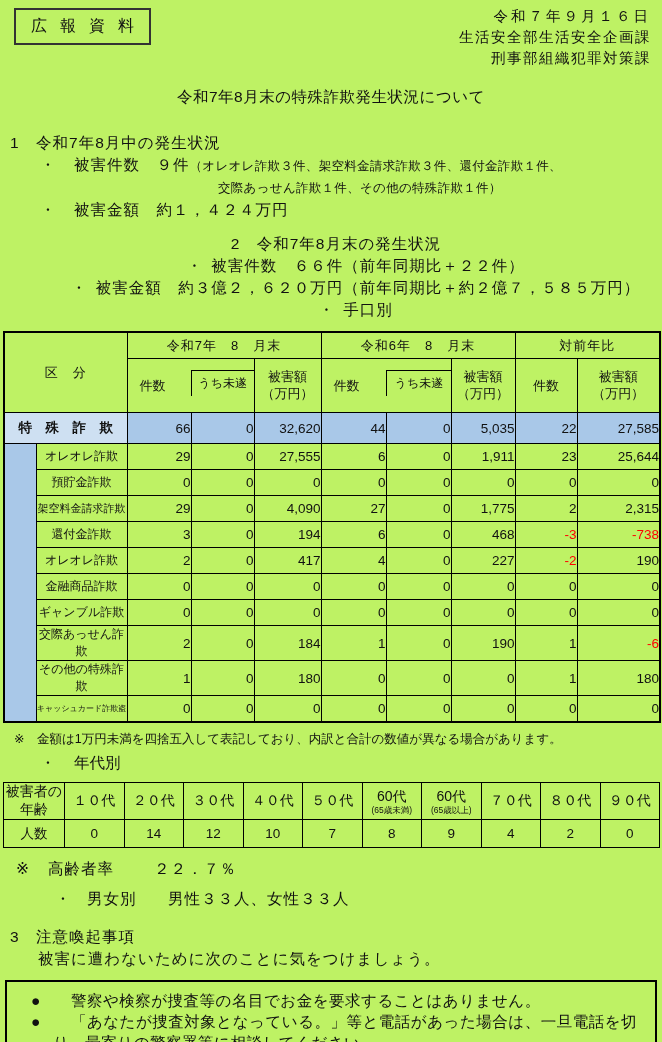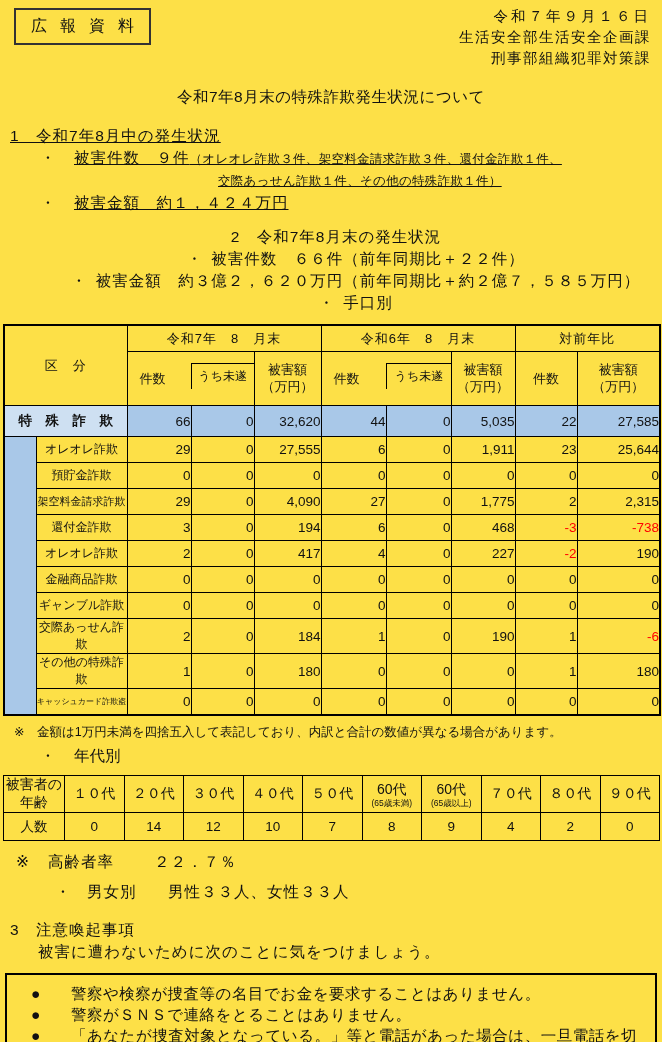--- a/index.html
+++ b/index.html
@@ -1,34 +1,34 @@
 <!DOCTYPE html>
 <html lang="ja"><head>
 <meta charset="utf-8">
 <style>
   html,body { margin:0; padding:0; background:#e8e8e8; }
   .page {
     position:relative; width:662px; height:1042px; margin:0 auto;
-    background:#fde047; overflow:hidden; color:#111;
+    background:#bef264; overflow:hidden; color:#111;
     font-family:"Liberation Sans","DejaVu Sans",sans-serif;
   }
   
   .top { display:flex; justify-content:space-between; align-items:flex-start; padding:6px 8px 0 14px; }
   .stamp {
     border:2px solid #333; margin-top:2px;
     font-size:16px; letter-spacing:13px; padding:6px 2px 6px 15px; white-space:nowrap;
   }
   .docinfo { text-align:right; font-size:14.5px; line-height:1.45; padding-right:3px; }
   .docinfo .line { letter-spacing:1.5px; }
   .docinfo .date { letter-spacing:3px; }
   .title { text-align:center; font-size:15.5px; margin-top:18px; letter-spacing:0.5px; }
 
   
   .sec { font-size:15.5px; }
-  .sec1 { margin-top:17px;text-decoration:underline; }
+  .sec1 { margin-top:24px; }
   .sec2 { margin-top:12px;text-align:center; }
   .sec-h { padding-left:10px; line-height:22px; letter-spacing:1px; }
   .li { padding-left:40px; line-height:22px; white-space:nowrap; }
   .mark { display:inline-block; width:34px; }
   .li-main { font-size:15.5px; letter-spacing:1px; }
   .li-small { font-size:12.5px; letter-spacing:0.3px; }
   .li-cont { padding-left:218px; line-height:22px; }
 
   
   table { border-collapse:collapse; table-layout:fixed; }
@@ -358,20 +358,17 @@
   <div class="sec sec3">
     <div class="sec-h">3　注意喚起事項</div>
     <div class="body-line">被害に遭わないために次のことに気をつけましょう。</div>
   </div>
 
   <div class="wbox">
     <div class="wi">
       <span class="wmark">●</span><span>警察や検察が捜査等の名目でお金を要求することはありません。</span>
     </div>
     <div class="wi">
-      <span class="wmark">●</span><span>警察がＳＮＳで連絡をとることはありません。</span>
-    </div>
-    <div class="wi">
       <span class="wmark">●</span><span>「あなたが捜査対象となっている。」等と電話があった場合は、一旦電話を切り、最寄りの警察署等に相談してください。</span>
     </div>
   </div>
 
 </div>
 
 </body></html>

